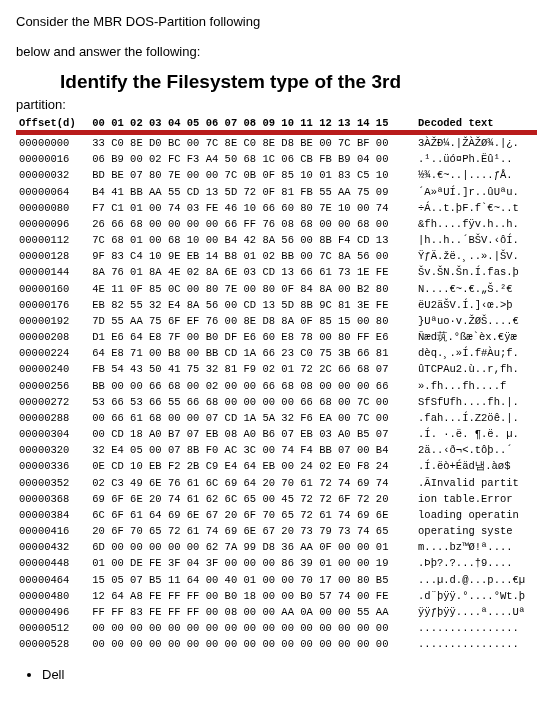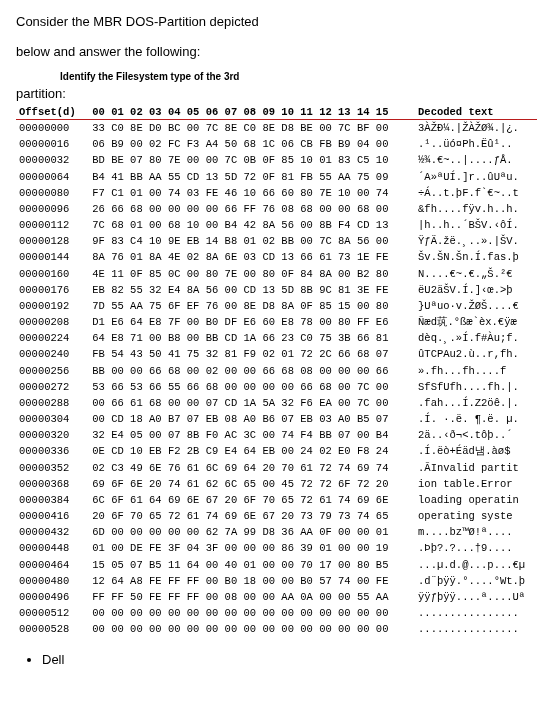--- a/index.html
+++ b/index.html
@@ -12,21 +12,21 @@
       width: 553px;
       min-height: 701px;
     }
     .intro-text {
       font-size: 13px;
       line-height: 1.5;
       margin-bottom: 10px;
     }
     .question {
       font-weight: bold;
-      font-size: 10px;
+      font-size: 19px;
       margin-bottom: 4px;
       padding-left: 44px;
     }
     .sub-label {
       font-size: 13px;
       margin-bottom: 4px;
     }
     .hex-table {
       font-family: 'Courier New', Courier, monospace;
       font-size: 10.5px;
@@ -40,40 +40,40 @@
       padding: 1px 3px;
       border-bottom: 1px solid #000;
       white-space: nowrap;
     }
     .hex-table td {
       padding: 1px 3px;
       white-space: nowrap;
       line-height: 1.35;
     }
     .hex-table tr:first-child th {
-      border-bottom: 1px solid #b91c1c;
+      border-bottom: 5px solid #b91c1c;
     }
     .offset-col { min-width: 68px; }
     .hex-cols { letter-spacing: 0px; }
     .decoded-col { min-width: 100px; }
     .answers {
       margin-top: 10px;
       padding-left: 10px;
     }
     .answers li {
       font-size: 13px;
       margin-bottom: 4px;
       list-style-type: disc;
       margin-left: 16px;
     }
   </style>
 </head>
 <body>
 
-<p class="intro-text">Consider the MBR DOS-Partition depicted</p>
+<p class="intro-text">Consider the MBR DOS-Partition following</p>
 <p class="intro-text">below and answer the following:</p>
 
 <p class="question">Identify the Filesystem type of the 3rd</p>
 <p class="sub-label">partition:</p>
 
 <table class="hex-table">
   <thead>
     <tr>
       <th class="offset-col">Offset(d)</th>
       <th class="hex-cols">00 01 02 03 04 05 06 07 08 09 10 11 12 13 14 15</th>
@@ -221,21 +221,21 @@
         <td>15 05 07 B5 11 64 00 40 01 00 00 70 17 00 80 B5</td>
         <td>...µ.d.@...p...€µ</td>
       </tr>
       <tr>
         <td>00000480</td>
         <td>12 64 A8 FE FF FF 00 B0 18 00 00 B0 57 74 00 FE</td>
         <td>.d¨þÿÿ.°....°Wt.þ</td>
       </tr>
       <tr>
         <td>00000496</td>
-        <td>FF FF 50 FE FF FF 00 08 00 00 AA 0A 00 00 55 AA</td>
+        <td>FF FF 83 FE FF FF 00 08 00 00 AA 0A 00 00 55 AA</td>
         <td>ÿÿƒþÿÿ....ª....Uª</td>
       </tr>
       <tr>
         <td>00000512</td>
         <td>00 00 00 00 00 00 00 00 00 00 00 00 00 00 00 00</td>
         <td>................</td>
       </tr>
       <tr>
         <td>00000528</td>
         <td>00 00 00 00 00 00 00 00 00 00 00 00 00 00 00 00</td>

